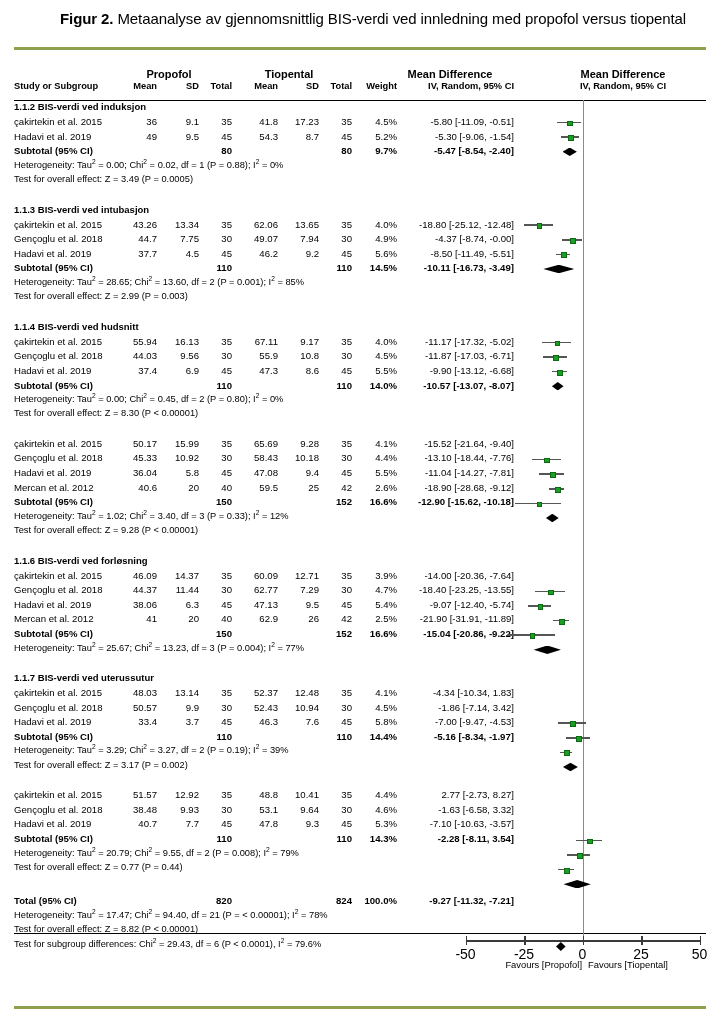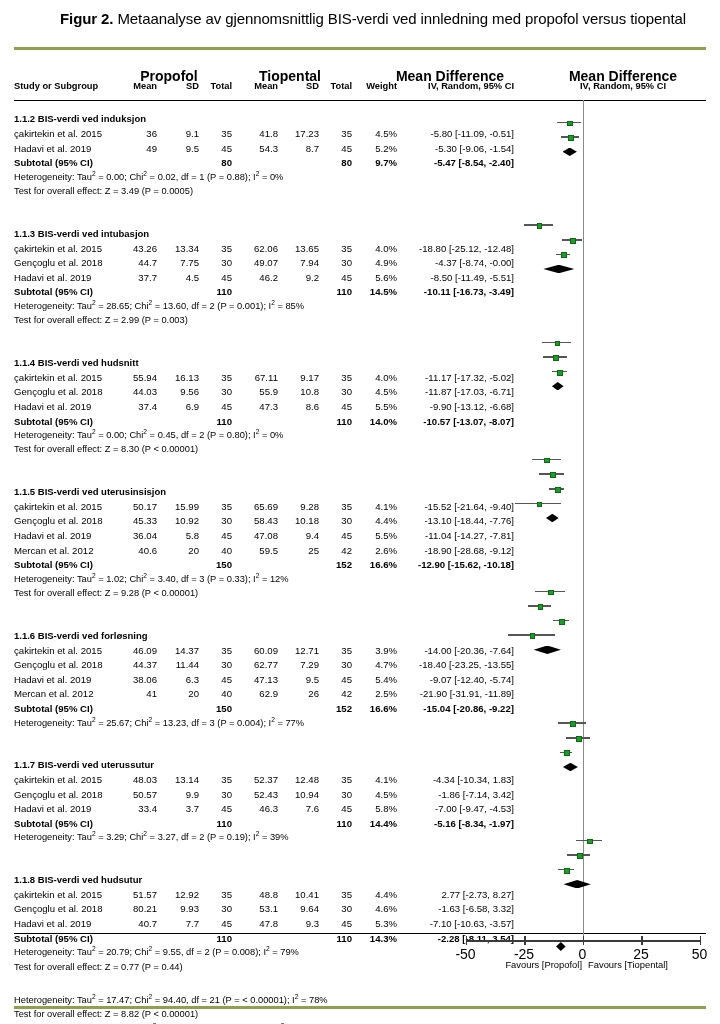--- a/index.html
+++ b/index.html
@@ -14,21 +14,21 @@
   .title{
     position:absolute;left:14px;top:10px;width:694px;
     font-size:15px;line-height:18px;letter-spacing:-0.1px;white-space:nowrap;margin-left:46px;
   }
   .title .fig{font-weight:bold;}
   .rule-top{position:absolute;left:14px;top:47px;width:692px;height:2.5px;background:#8fa04e;}
   .rule-bottom{position:absolute;left:14px;top:1006px;width:692px;height:2.5px;background:#8fa04e;}
 
   
   .table{position:absolute;left:14px;top:68px;width:446px;}
-  .hdr-row{position:relative;height:13px;font-size:14px;font-weight:bold;}
+  .hdr-row{position:relative;height:13px;font-size:11px;font-weight:bold;}
   .hdr-row2{position:relative;height:13px;font-size:9.3px;font-weight:bold;}
   .hdr-line{position:absolute;left:14px;top:99.5px;width:692px;height:1px;background:#000;}
   .mid-line{position:absolute;left:14px;top:932.5px;width:692px;height:1px;background:#000;}
 
   .cell{position:absolute;white-space:nowrap;}
 
   
   .c-study{left:0;text-align:left;}
   .c-mean1{left:95px;width:48px;text-align:right;}
   .c-sd1{left:145px;width:40px;text-align:right;}
@@ -40,21 +40,21 @@
   .c-md{left:386px;width:114px;text-align:right;}
 
   .grp-prop{left:125px;width:60px;text-align:center;}
   .grp-thio{left:245px;width:60px;text-align:center;}
   .grp-md{left:372px;width:128px;text-align:center;}
   .grp-md2{left:494px;width:230px;text-align:center;}
 
   .row{position:relative;height:14.6px;font-size:9.6px;}
   .row .cell{top:0;}
   .row.sub{font-weight:bold;}
-  .row.heading{font-weight:bold;font-size:9.5px;height:15px;margin-top:12px;}
+  .row.heading{font-weight:bold;font-size:9.5px;height:15px;}
   .row.stat{font-size:9.3px;height:14.4px;}
   .row.gap{height:9px;}
   .row.gapbig{height:15px;}
   sup{font-size:6.6px;vertical-align:super;line-height:0;}
 
   
   .plot{position:absolute;left:460px;top:100px;width:248px;height:840px;}
   .zeroline{position:absolute;left:122.5px;top:0;width:1.6px;height:838px;background:#8b8b8b;}
   .ci{position:absolute;height:1.6px;background:#555;}
   .marker{position:absolute;background:#1a9e23;border:0.5px solid #0c6b12;}
@@ -253,23 +253,20 @@
         <span class="cell c-md">-10.57 [-13.07, -8.07]</span>
       </div>
       <div class="row stat">
         <span class="cell c-study">Heterogeneity: Tau<sup>2</sup> = 0.00; Chi<sup>2</sup> = 0.45, df = 2 (P = 0.80); I<sup>2</sup> = 0%</span>
       </div>
       <div class="row stat">
         <span class="cell c-study">Test for overall effect: Z = 8.30 (P &lt; 0.00001)</span>
       </div>
       <div class="row gap"></div>
       <div class="row gap" style="height: 6px;"></div>
-      <div class="row heading">
-        <span class="cell c-study">1.1.5 BIS-verdi ved uterusinsisjon</span>
-      </div>
       <div class="row">
         <span class="cell c-study">çakirtekin et al. 2015</span>
         <span class="cell c-mean1">50.17</span>
         <span class="cell c-sd1">15.99</span>
         <span class="cell c-tot1">35</span>
         <span class="cell c-mean2">65.69</span>
         <span class="cell c-sd2">9.28</span>
         <span class="cell c-tot2">35</span>
         <span class="cell c-weight">4.1%</span>
         <span class="cell c-md">-15.52 [-21.64, -9.40]</span>
@@ -432,39 +429,39 @@
         <span class="cell c-tot1">110</span>
         <span class="cell c-mean2"></span>
         <span class="cell c-sd2"></span>
         <span class="cell c-tot2">110</span>
         <span class="cell c-weight">14.4%</span>
         <span class="cell c-md">-5.16 [-8.34, -1.97]</span>
       </div>
       <div class="row stat">
         <span class="cell c-study">Heterogeneity: Tau<sup>2</sup> = 3.29; Chi<sup>2</sup> = 3.27, df = 2 (P = 0.19); I<sup>2</sup> = 39%</span>
       </div>
+      <div class="row stat">
+        <span class="cell c-study">Test for overall effect: Z = 3.17 (P = 0.002)</span>
+      </div>
       <div class="row gap"></div>
       <div class="row gap" style="height: 6px;"></div>
-      <div class="row heading">
-        <span class="cell c-study">1.1.8 BIS-verdi ved hudsutur</span>
-      </div>
       <div class="row">
         <span class="cell c-study">çakirtekin et al. 2015</span>
         <span class="cell c-mean1">51.57</span>
         <span class="cell c-sd1">12.92</span>
         <span class="cell c-tot1">35</span>
         <span class="cell c-mean2">48.8</span>
         <span class="cell c-sd2">10.41</span>
         <span class="cell c-tot2">35</span>
         <span class="cell c-weight">4.4%</span>
         <span class="cell c-md">2.77 [-2.73, 8.27]</span>
       </div>
       <div class="row">
         <span class="cell c-study">Gençoglu et al. 2018</span>
-        <span class="cell c-mean1">80.21</span>
+        <span class="cell c-mean1">38.48</span>
         <span class="cell c-sd1">9.93</span>
         <span class="cell c-tot1">30</span>
         <span class="cell c-mean2">53.1</span>
         <span class="cell c-sd2">9.64</span>
         <span class="cell c-tot2">30</span>
         <span class="cell c-weight">4.6%</span>
         <span class="cell c-md">-1.63 [-6.58, 3.32]</span>
       </div>
       <div class="row">
         <span class="cell c-study">Hadavi et al. 2019</span>
@@ -489,20 +486,31 @@
         <span class="cell c-md">-2.28 [-8.11, 3.54]</span>
       </div>
       <div class="row stat">
         <span class="cell c-study">Heterogeneity: Tau<sup>2</sup> = 20.79; Chi<sup>2</sup> = 9.55, df = 2 (P = 0.008); I<sup>2</sup> = 79%</span>
       </div>
       <div class="row stat">
         <span class="cell c-study">Test for overall effect: Z = 0.77 (P = 0.44)</span>
       </div>
       <div class="row gap"></div>
       <div class="row gapbig" style="height: 10px;"></div>
+      <div class="row sub">
+        <span class="cell c-study">Total (95% CI)</span>
+        <span class="cell c-mean1"></span>
+        <span class="cell c-sd1"></span>
+        <span class="cell c-tot1">820</span>
+        <span class="cell c-mean2"></span>
+        <span class="cell c-sd2"></span>
+        <span class="cell c-tot2">824</span>
+        <span class="cell c-weight">100.0%</span>
+        <span class="cell c-md">-9.27 [-11.32, -7.21]</span>
+      </div>
       <div class="row stat">
         <span class="cell c-study">Heterogeneity: Tau<sup>2</sup> = 17.47; Chi<sup>2</sup> = 94.40, df = 21 (P = &lt; 0.00001); I<sup>2</sup> = 78%</span>
       </div>
       <div class="row stat">
         <span class="cell c-study">Test for overall effect: Z = 8.82 (P &lt; 0.00001)</span>
       </div>
       <div class="row stat">
         <span class="cell c-study">Test for subgroup differences: Chi<sup>2</sup> = 29.43, df = 6 (P &lt; 0.0001), I<sup>2</sup> = 79.6%</span>
       </div>
     </div>

